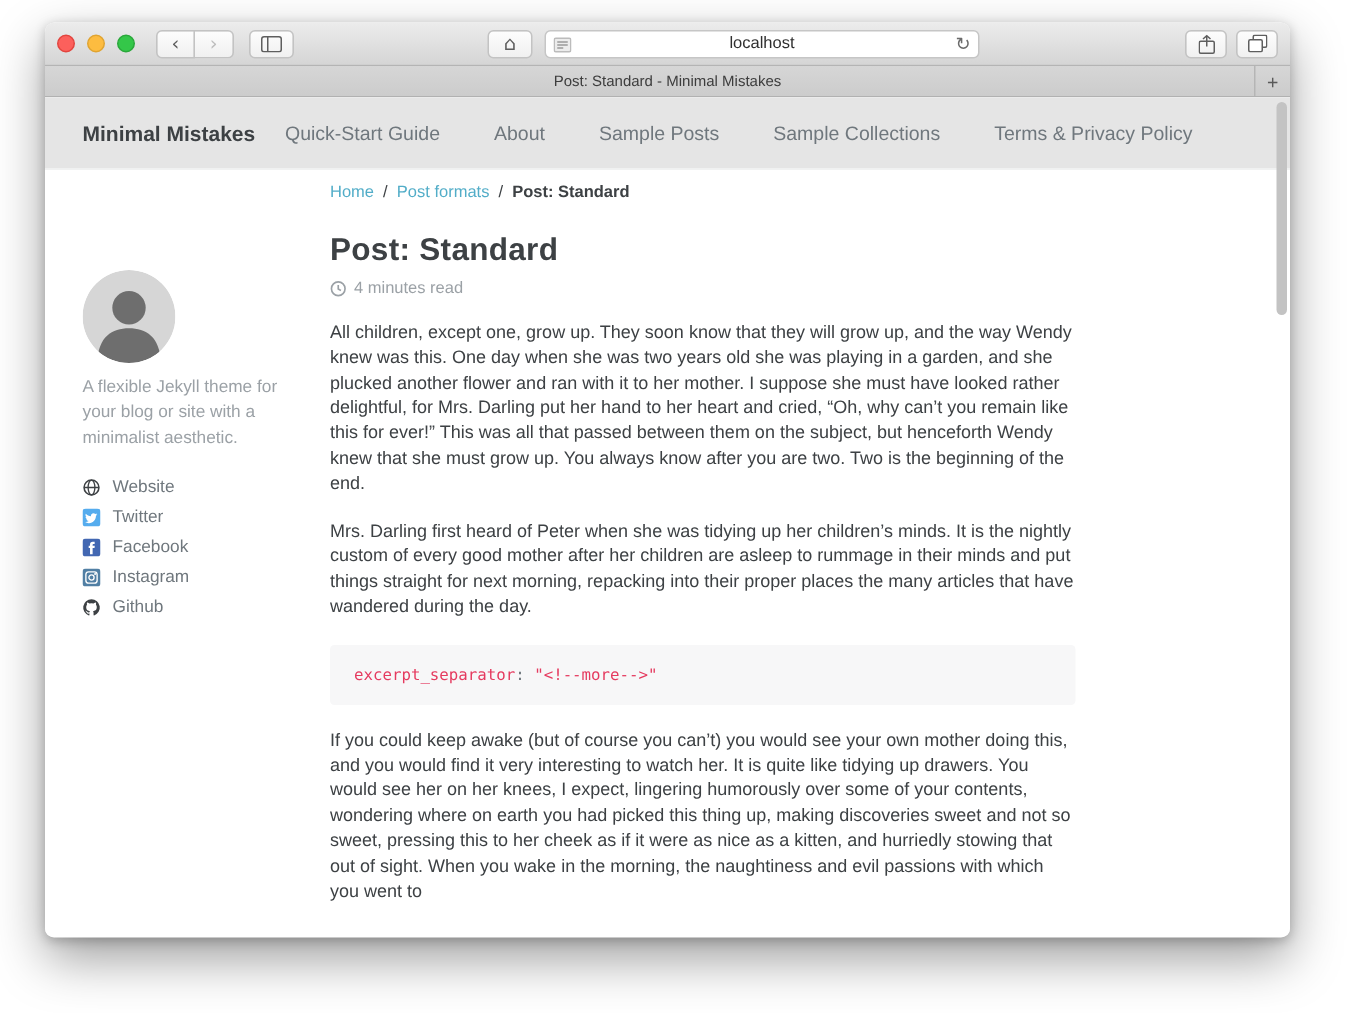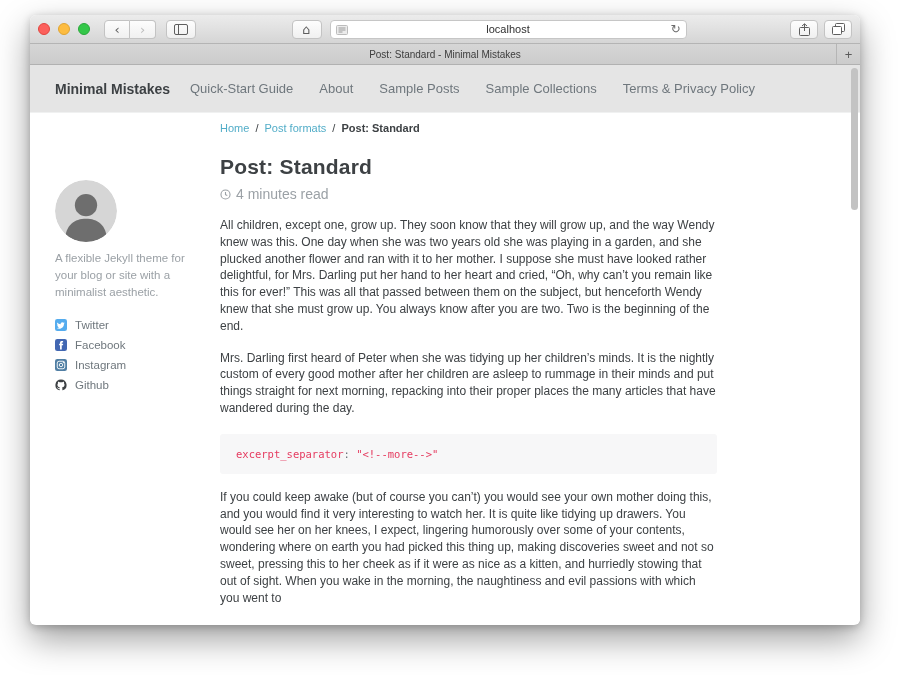--- a/index.html
+++ b/index.html
@@ -34,21 +34,21 @@
   }
   .navgroup { display:flex; margin-right:10px; }
   .navgroup .tb-btn { width:26px; border-radius:0; }
   .navgroup .tb-btn:first-child { border-radius:4px 0 0 4px; }
   .navgroup .tb-btn:last-child  { border-radius:0 4px 4px 0; border-left:none; color:#bdbdbd; }
   .btn-sidebar { width:30px; }
   .tb-spacer { flex:1; }
   .btn-home { width:30px; margin-right:8px; }
 
   .urlfield {
-    position:relative; width:357px; height:19px; background:#fff;
+    position:relative; width:290px; height:19px; background:#fff;
     border:1px solid #c6c6c6; border-radius:4px;
     display:flex; align-items:center; justify-content:center;
     font-size:11px; color:#2f2f2f;
   }
   .urlfield .reader { position:absolute; left:5px; top:3px; }
   .urlfield .reload { position:absolute; right:5px; top:1px; color:#6b6b6b; font-family:"DejaVu Sans", sans-serif; font-size:12px; }
   .right-btns { display:flex; gap:6px; margin-left:8px; }
   .right-btns .tb-btn { width:28px; }
 
   
@@ -65,40 +65,40 @@
   }
 
   
   .viewport { position:relative; height:559px; background:#fff; overflow:hidden; }
 
   .masthead {
     position:relative; height:48px; border-bottom:1px solid #f0f1f1; background:#e5e5e5;
     display:flex; align-items:center;
   }
   .brand { margin-left:25px; font-size:14px; font-weight:bold; color:#3d4144; }
-  .mainnav { position:absolute; left:160px; display:flex; gap:26px; }
+  .mainnav { position:absolute; left:160px; display:flex; gap:36px; }
   .mainnav a { font-size:13px; color:#6f777d; text-decoration:none; }
 
   .sidebar { position:absolute; left:25px; top:115px; width:152px; }
   .avatar { width:62px; height:62px; border-radius:50%; overflow:hidden; }
   .author-name { margin-top:12px; font-size:14px; color:#3d4144; }
   .author-bio { margin-top:8px; font-size:11.5px; line-height:17px; color:#9ba1a6; }
   .author-links { margin-top:14px; list-style:none; }
   .author-links li { display:flex; align-items:center; gap:8px; height:20px; }
   .author-links a { font-size:11.5px; color:#6f777d; text-decoration:none; }
   .li-icon { width:12px; height:12px; display:inline-flex; }
 
   .article { position:absolute; left:190px; top:48px; width:497px; }
   .breadcrumb { margin-top:9px; font-size:11px; color:#3d4144; }
   .breadcrumb a { color:#52adc8; text-decoration:none; }
   .breadcrumb .sep { margin:0 3px; color:#3d4144; }
   .breadcrumb .current { font-weight:bold; color:#3d4144; }
 
   .post-title { margin-top:21px; font-size:21px; font-weight:bold; color:#3d4144; letter-spacing:.2px; }
-  .post-meta { margin-top:7px; display:flex; align-items:center; gap:5px; font-size:14px; color:#9ba1a6; }
+  .post-meta { margin-top:7px; display:flex; align-items:center; gap:5px; font-size:11px; color:#9ba1a6; }
 
   .article p { margin-top:15px; font-size:12px; line-height:16.8px; color:#3d4144; }
   code.inline {
     font-family:"DejaVu Sans Mono", monospace; font-size:10.5px; color:#494e52;
     background:#f2f3f3; border-radius:3px; padding:1px 5px; margin:0 3px;
   }
   .codeblock {
     margin-top:17px; background:#f7f7f8; border-radius:3px;
     padding:14px 16px; font-family:"DejaVu Sans Mono", monospace; font-size:10.5px;
   }
@@ -199,20 +199,30 @@
             <circle cx="32" cy="26" r="11.5" fill="#6e6e6e"></circle>
             <path d="M10 66 C10 46 20 40 32 40 C44 40 54 46 54 66 Z" fill="#6e6e6e"></path>
           </g>
         </svg>
       </div>
       <div class="author-bio">A flexible Jekyll theme for your blog or site with a minimalist aesthetic.</div>
       <ul class="author-links">
         <li>
           <span class="li-icon">
             <svg width="12" height="12" viewBox="0 0 16 16">
+                <circle cx="8" cy="8" r="6.6" fill="none" stroke="#3d4144" stroke-width="1.4"></circle>
+                <ellipse cx="8" cy="8" rx="3" ry="6.6" fill="none" stroke="#3d4144" stroke-width="1.2"></ellipse>
+                <line x1="1.6" y1="8" x2="14.4" y2="8" stroke="#3d4144" stroke-width="1.2"></line>
+              </svg>
+          </span>
+          <a href="#">Website</a>
+        </li>
+        <li>
+          <span class="li-icon">
+            <svg width="12" height="12" viewBox="0 0 16 16">
                 <rect width="16" height="16" rx="3" fill="#55acee"></rect>
                 <path d="M13 5.2 c-.4.2-.8.3-1.2.35.45-.27.77-.7.93-1.2-.42.25-.88.43-1.37.53C10.95 4.45 10.37 4.2 9.73 4.2c-1.23 0-2.22 1-2.22 2.22 0 .17.02.34.05.5-1.85-.1-3.48-.98-4.58-2.32-.2.33-.3.7-.3 1.12 0 .77.4 1.45.99 1.85-.36-.01-.7-.11-1-.28v.03c0 1.08.77 1.98 1.78 2.18-.18.05-.38.08-.58.08-.14 0-.28-.01-.42-.04.28.88 1.1 1.52 2.07 1.54-.76.6-1.72.95-2.76.95-.18 0-.36-.01-.53-.03.98.63 2.15 1 3.4 1 4.08 0 6.32-3.39 6.32-6.32l-.01-.29c.44-.31.81-.7 1.11-1.15z" fill="#fff"></path>
               </svg>
           </span>
           <a href="#">Twitter</a>
         </li>
         <li>
           <span class="li-icon">
             <svg width="12" height="12" viewBox="0 0 16 16">
                 <rect width="16" height="16" rx="3" fill="#4267b2"></rect>

